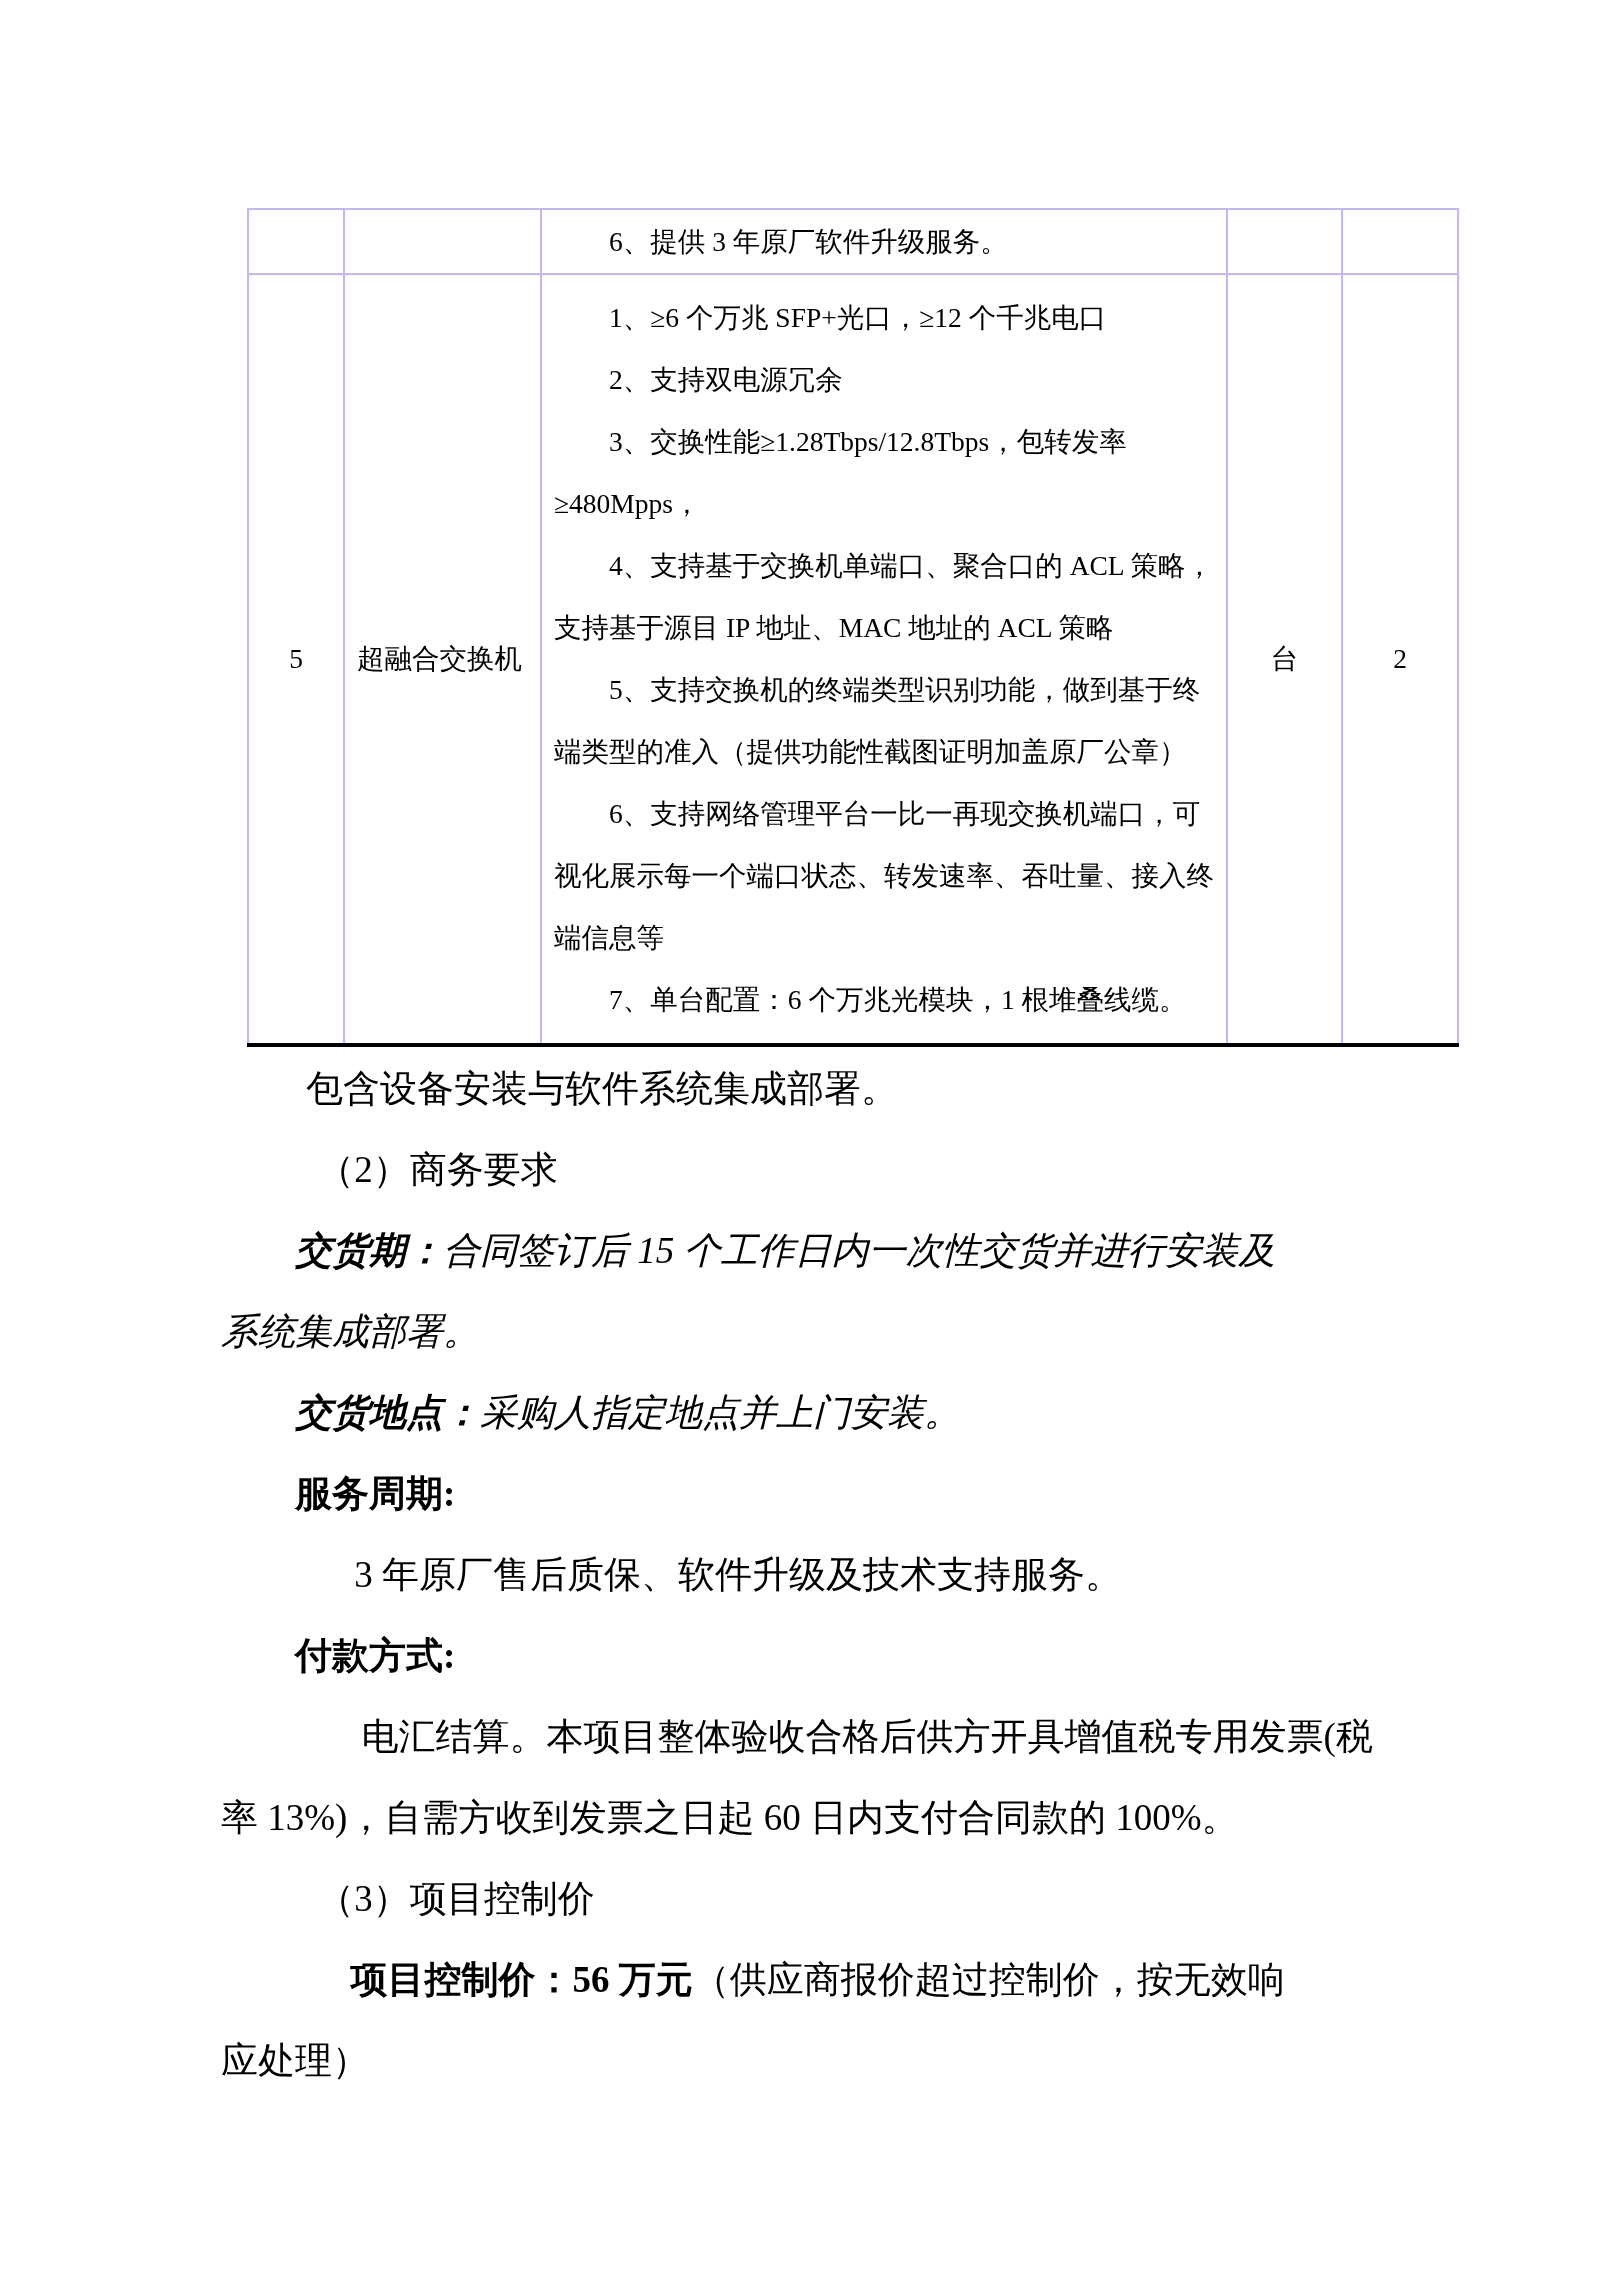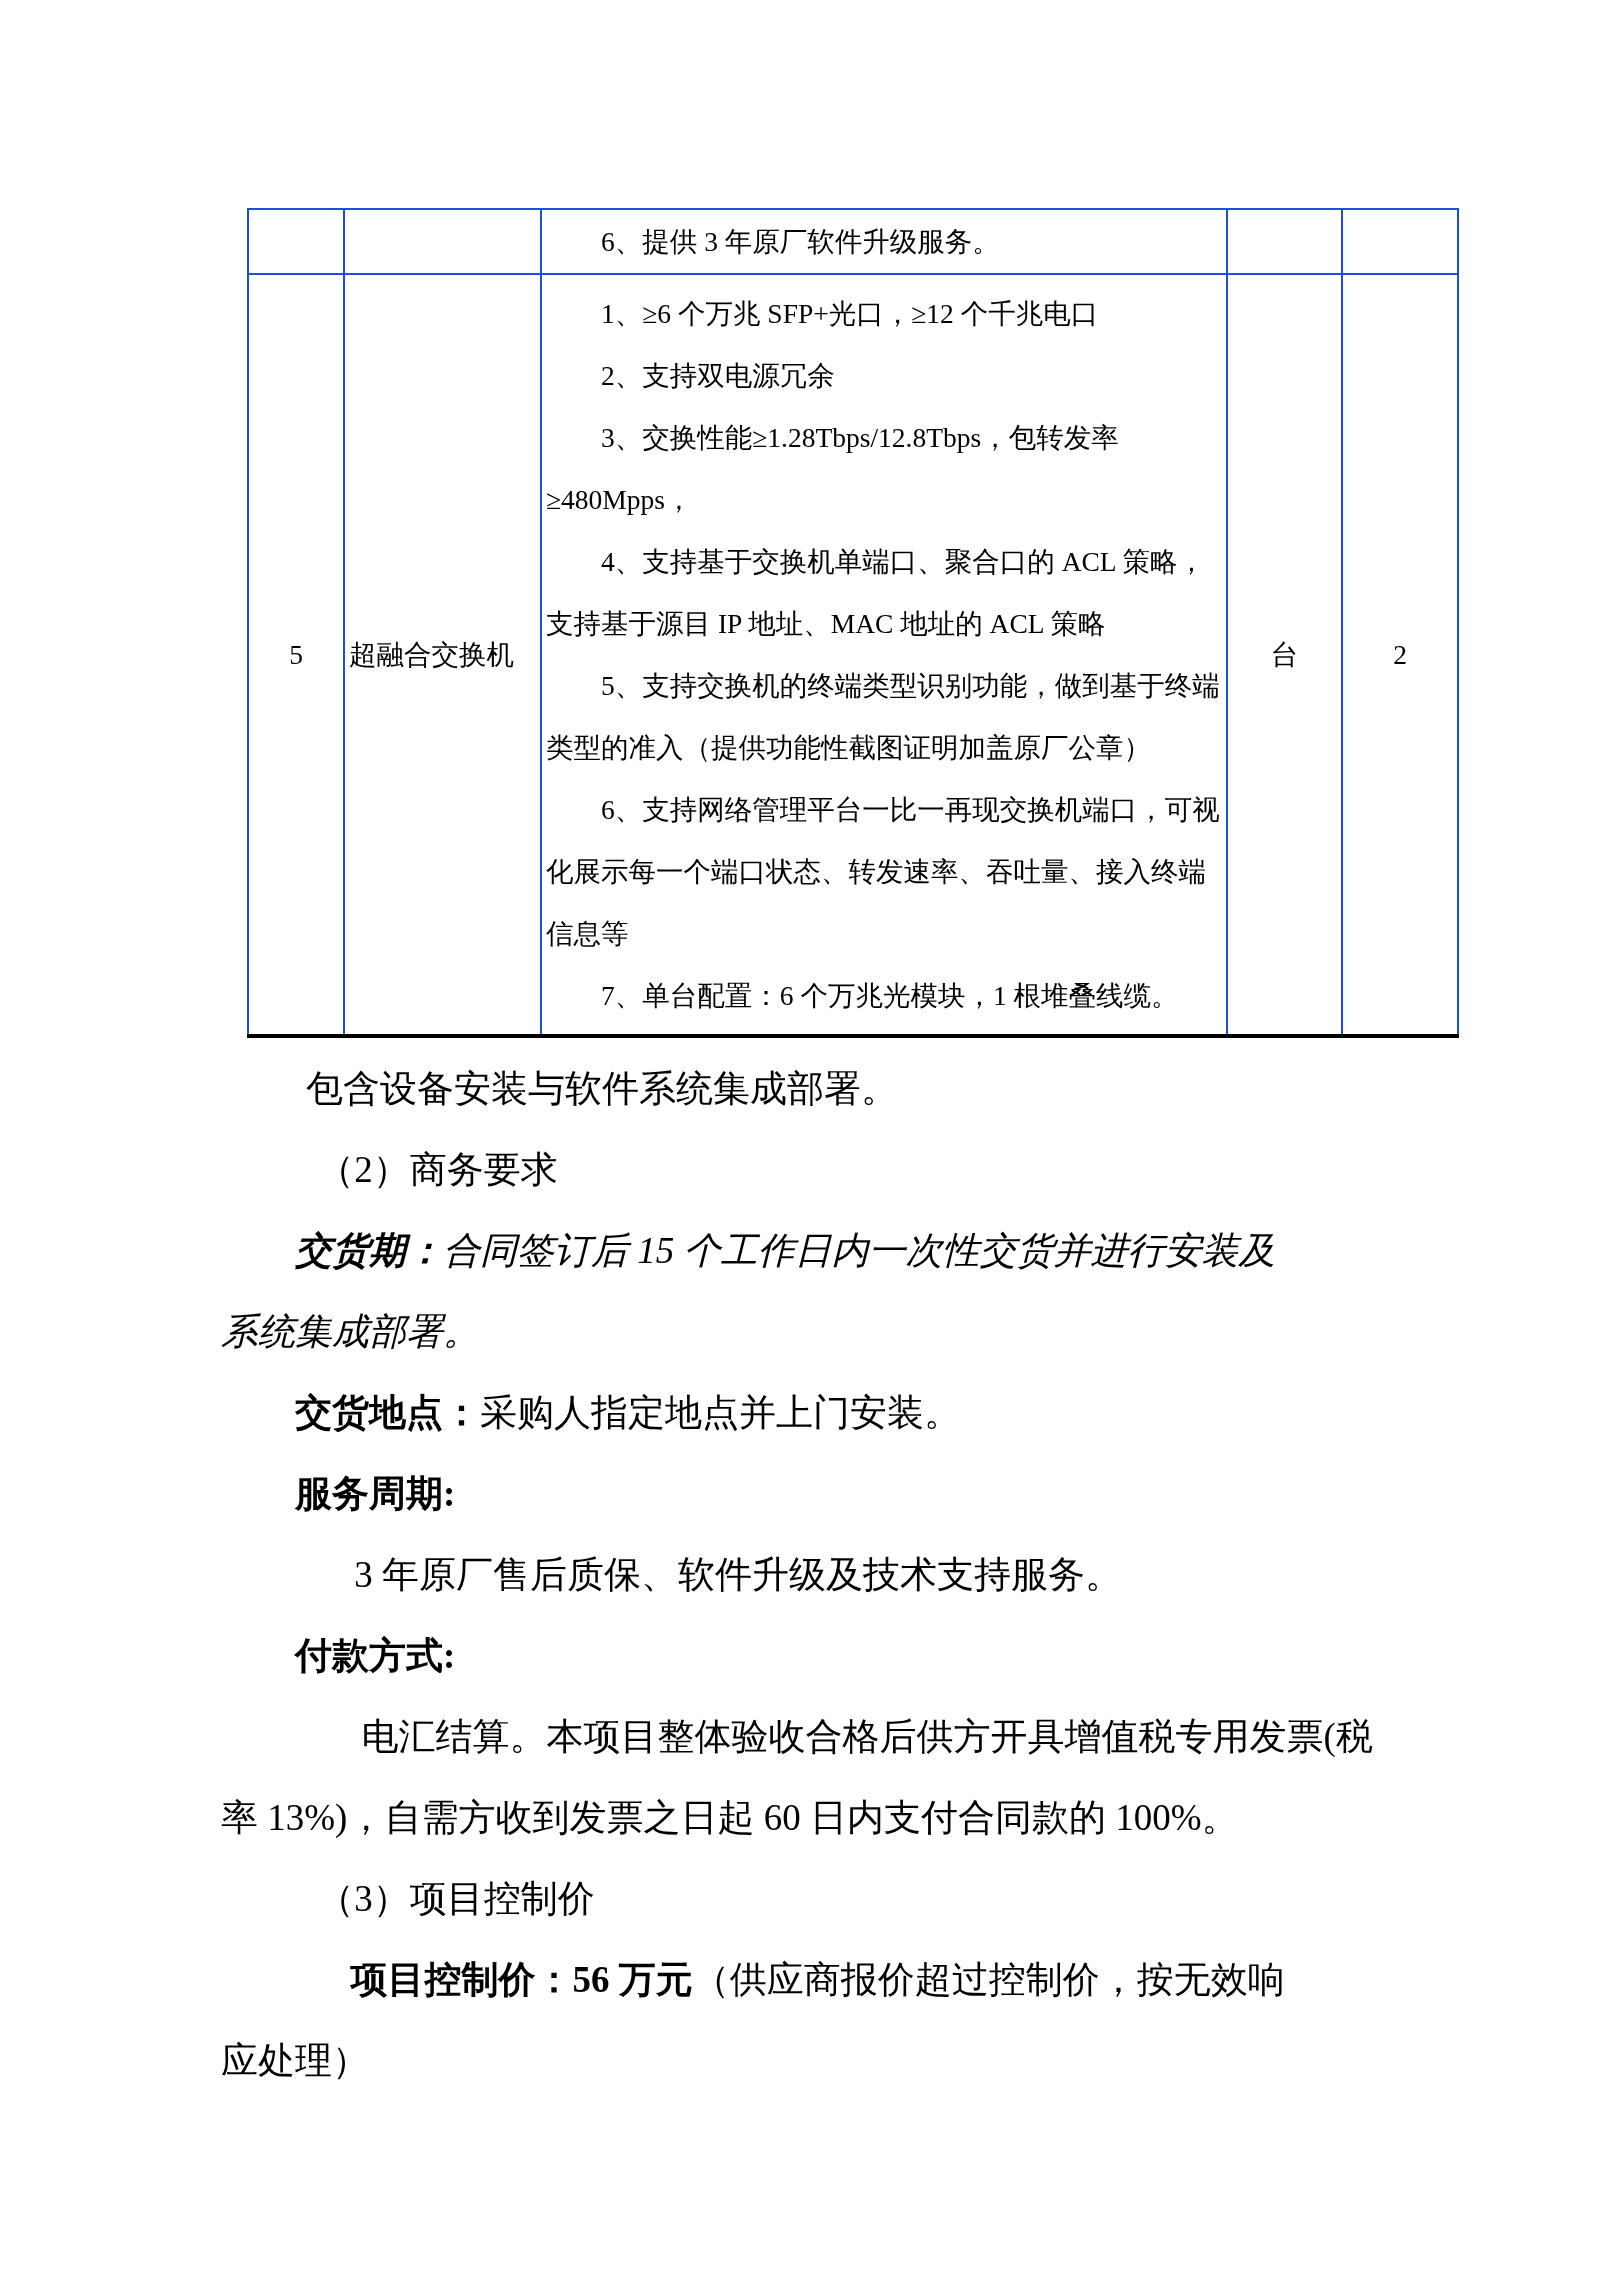--- a/index.html
+++ b/index.html
@@ -16,24 +16,24 @@
   
   table.spec-table {
     position:absolute; left:247px; top:208px;
     border-collapse:collapse; table-layout:fixed;
     border-top:2.6px solid #000;
     border-bottom:4.6px solid #000;
     border-left:2px solid #000;
     border-right:2px solid #000;
   }
   table.spec-table td {
-    border:2px solid #1d4ed8;
+    border:2px solid #c4b5fd;
     vertical-align:middle;
     font-size:27.5px;
-    padding:4px;
+    padding:12px;
     overflow:hidden;
   }
   tr.row-carryover { height:65px; }
   tr.row-item      { height:762px; }
 
   td.cell-serial, td.cell-unit, td.cell-qty { text-align:center; }
 
   td.cell-name {
     padding:0 19.6px;
     line-height:62px;
@@ -59,21 +59,21 @@
     width:1152px;
     font-size:37px;
     line-height:81px;
   }
   .body-text p { margin:0; }
   .body-text strong { font-weight:bold; }
 
   .p-include   { text-indent:2.3em; }
   .p-section   { text-indent:2.6em; }
   .p-delivery  { text-indent:2.0em; width:1060px;font-style:italic; }
-  .p-location  { text-indent:2.0em; }
+  .p-location  { text-indent:2.0em;font-style:italic; }
   .p-service-h { text-indent:2.0em; }
   .p-service-t { text-indent:3.6em; }
   .p-payment-h { text-indent:2.0em; margin-top:19.6px; }
   .p-payment-t { text-indent:3.8em; }
   .p-control   { text-indent:3.5em; width:1073px; }
 </style>
 </head>
 <body>
 
 <div class="page">

